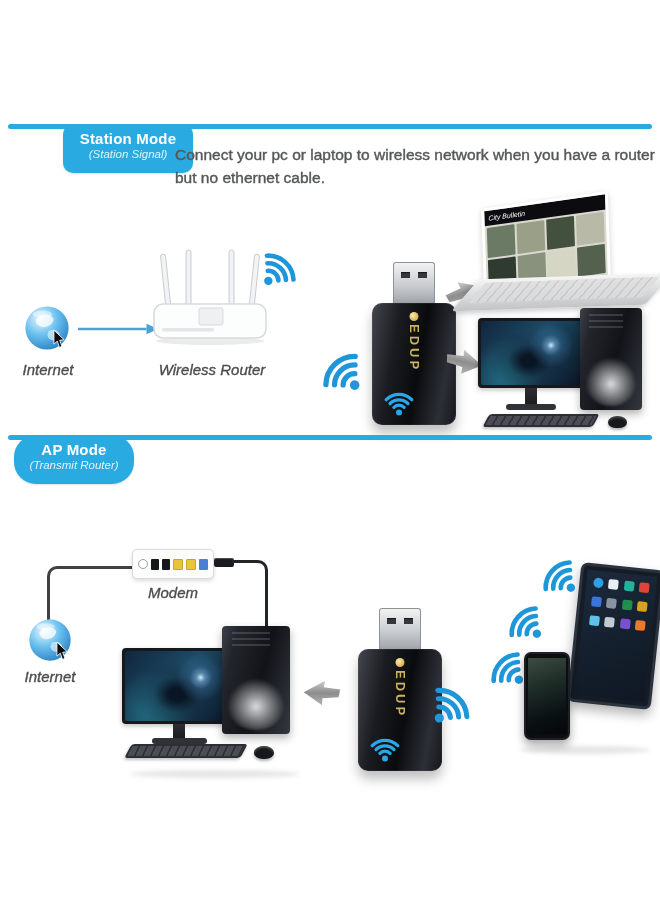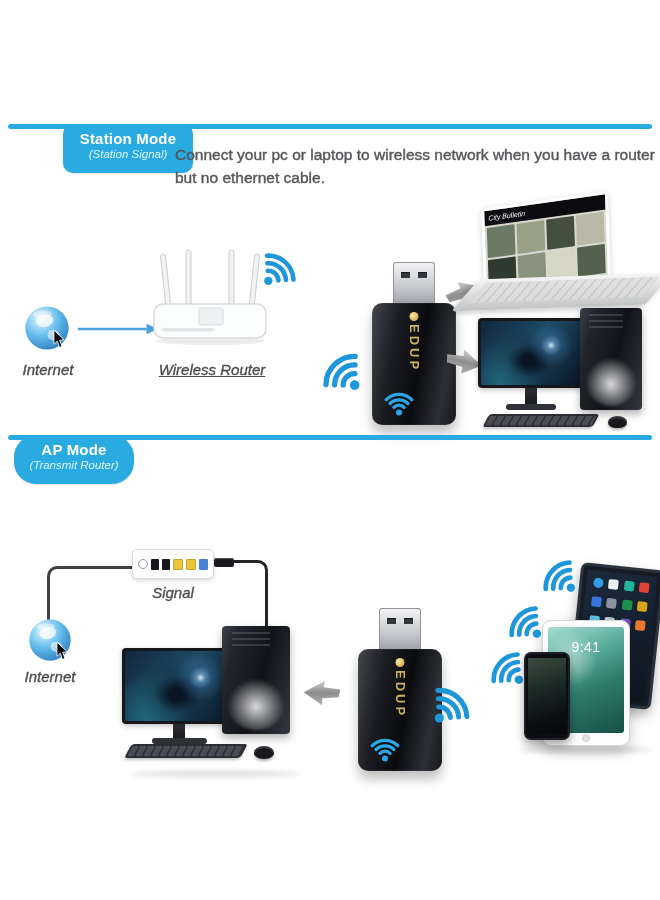--- a/index.html
+++ b/index.html
@@ -206,21 +206,21 @@
       <rect x="79" y="2" width="5" height="58" rx="2.5" fill="#f2f3f4" stroke="#c9ccd0"></rect>
       <rect x="99" y="6" width="5" height="54" rx="2.5" fill="#f2f3f4" stroke="#c9ccd0" transform="rotate(6 102 60)"></rect>
       <ellipse cx="60" cy="93" rx="54" ry="4" fill="rgba(0,0,0,0.08)"></ellipse>
       <rect x="4" y="56" width="112" height="34" rx="9" fill="#fcfdfd" stroke="#d7dadd" stroke-width="1.5"></rect>
       <rect x="49" y="60" width="24" height="17" rx="2" fill="#eef0f2" stroke="#d7dadd"></rect>
       <rect x="12" y="80" width="52" height="3.5" rx="1.75" fill="#e3e5e8"></rect>
     </svg>
     <svg class="wifi" style="left:258px;top:128px;width:42px;height:42px;transform:rotate(42deg);">
         <use href="#sym-wifi"></use>
       </svg>
-    <div class="lbl" style="left:146px;top:241px;width:132px;text-decoration:underline;">Wireless Router</div>
+    <div class="lbl" style="left:146px;top:241px;width:132px;">Wireless Router</div>
 
     <svg class="wifi" style="left:318px;top:228px;width:48px;height:48px;transform:rotate(-44deg);">
         <use href="#sym-wifi"></use>
       </svg>
 
     <div class="adapter" style="left:372px;top:142px;">
       <div class="usb-plug">
         <span class="usb-slot l"></span>
         <span class="usb-slot r"></span>
       </div>
@@ -290,21 +290,21 @@
     <div class="wire-up-right" style="left:47px;top:132px;width:86px;height:56px;"></div>
 
     <div class="modem" style="left:132px;top:115px;width:82px;height:30px;">
       <span class="port p-round"></span>
       <span class="port p-black"></span>
       <span class="port p-black"></span>
       <span class="port p-yellow"></span>
       <span class="port p-yellow"></span>
       <span class="port p-blue"></span>
     </div>
-    <div class="lbl" style="left:118px;top:150px;width:110px;">Signal</div>
+    <div class="lbl" style="left:118px;top:150px;width:110px;">Modem</div>
 
     <div class="plug" style="left:214px;top:124px;width:20px;height:9px;"></div>
     <div class="wire-right-down" style="left:232px;top:126px;width:33px;height:66px;"></div>
 
     <svg class="abs" style="left:28px;top:184px;width:44px;height:44px;">
         <use href="#sym-globe"></use>
       </svg>
     <svg class="abs" style="left:56px;top:208px;width:13px;height:19px;">
         <use href="#sym-cursor"></use>
       </svg>
@@ -369,26 +369,20 @@
         <span class="app a6"></span>
         <span class="app a7"></span>
         <span class="app a8"></span>
         <span class="app a9"></span>
         <span class="app a10"></span>
         <span class="app a11"></span>
         <span class="app a12"></span>
       </div>
     </div>
 
-    <div class="ipad" style="left:542px;top:186px;width:88px;height:126px;z-index:3;">
-      <div class="ipad-screen">
-        <div class="ipad-time">9:41</div>
-      </div>
-      <div class="home-btn"></div>
-    </div>
 
     <div class="phone" style="left:524px;top:218px;width:46px;height:88px;z-index:5;">
       <div class="phone-screen"></div>
     </div>
 
     <div class="shadow-ellipse" style="left:130px;top:336px;width:170px;height:8px;"></div>
     <div class="shadow-ellipse" style="left:520px;top:312px;width:130px;height:8px;"></div>
   </div>
 
 </div>

